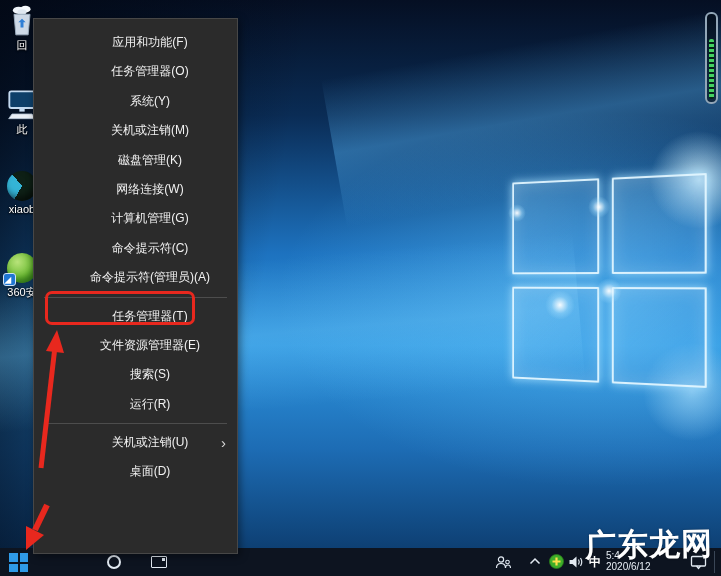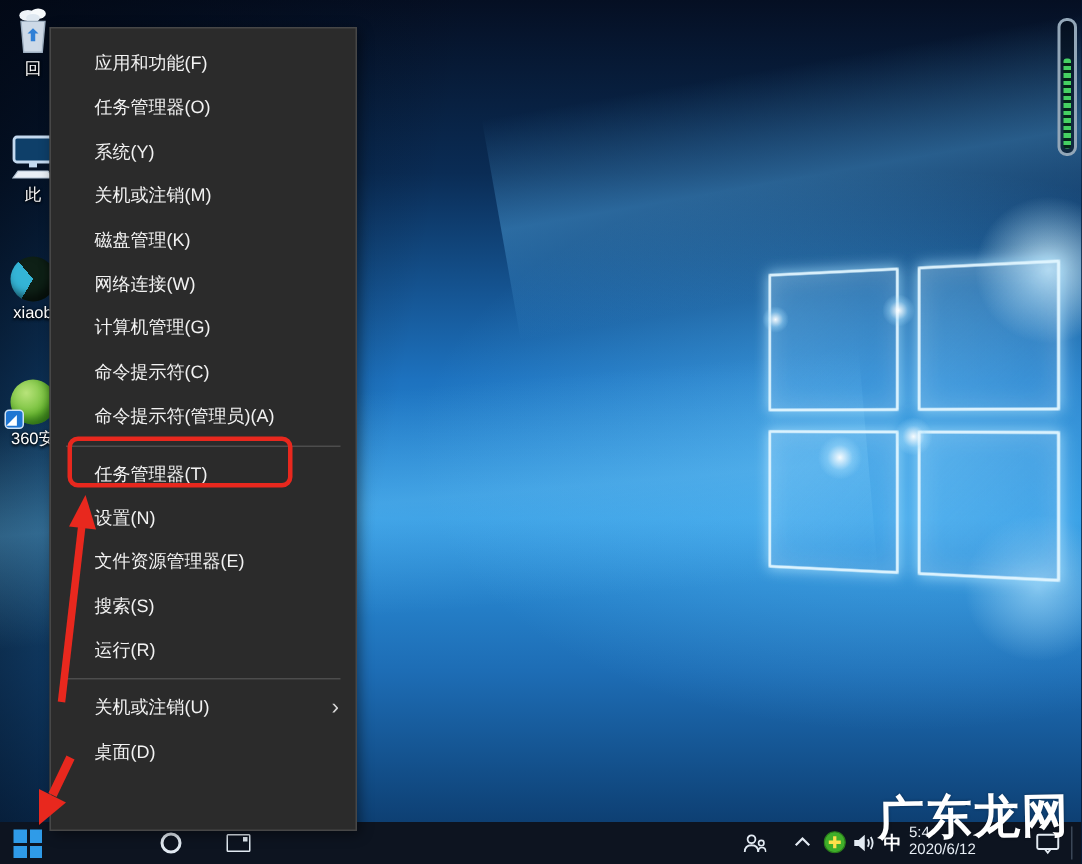--- a/index.html
+++ b/index.html
@@ -69,21 +69,21 @@
   .ime { position:absolute; left:589px; top:6px; color:#fff; font-size:12px; font-weight:bold; }
   .clock { position:absolute; left:606px; top:2px; width:62px; 
     color:#e8eef5; font-size:10px; line-height:11px; }
   .tray-sep { position:absolute; left:714px; top:3px; width:1px; height:22px; background:#3a4656; }
 
   
   .winx-menu { position:absolute; left:33px; top:18px; width:205px; height:536px;
     background:#2b2b2b; border:1px solid #474747; z-index:20; padding:9px 0;
     display:flex; flex-direction:column; box-shadow:2px 2px 8px rgba(0,0,0,.45); }
   .mi { position:relative; height:29.4px; line-height:29.4px; padding-left:29px;
-    color:#f2f2f2; font-size:12px; white-space:nowrap; }
+    color:#f2f2f2; font-size:12px; white-space:nowrap;text-align:center; }
   .mi .chev { position:absolute; right:11px; top:0; font-size:15px; color:#d8d8d8; }
   .msep { height:1px; background:#4d4d4d; margin:4px 10px; }
 
   
   .hl-box { position:absolute; left:45px; top:291px; width:150px; height:34px;
     border:3px solid var(--highlight,#e8281e); border-radius:7px; z-index:30; pointer-events:none; }
   .arrows { position:absolute; inset:0; z-index:29; pointer-events:none; }
 
   
   .watermark { position:absolute; left:585px; top:524px; z-index:40; color:#fff;
@@ -195,21 +195,20 @@
   <div class="mi">任务管理器(O)</div>
   <div class="mi">系统(Y)</div>
   <div class="mi">关机或注销(M)</div>
   <div class="mi">磁盘管理(K)</div>
   <div class="mi">网络连接(W)</div>
   <div class="mi">计算机管理(G)</div>
   <div class="mi">命令提示符(C)</div>
   <div class="mi">命令提示符(管理员)(A)</div>
   <div class="msep"></div>
   <div class="mi">任务管理器(T)</div>
-  <div class="mi">设置(N)</div>
   <div class="mi">文件资源管理器(E)</div>
   <div class="mi">搜索(S)</div>
   <div class="mi">运行(R)</div>
   <div class="msep"></div>
   <div class="mi">
     <span>关机或注销(U)</span>
     <span class="chev">›</span>
   </div>
   <div class="mi">桌面(D)</div>
 </div>

